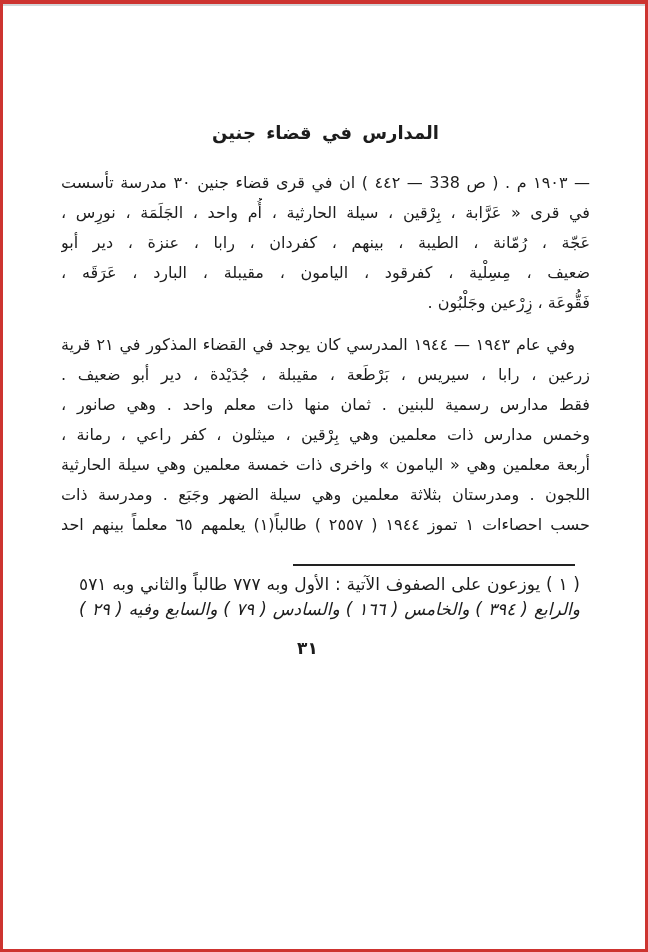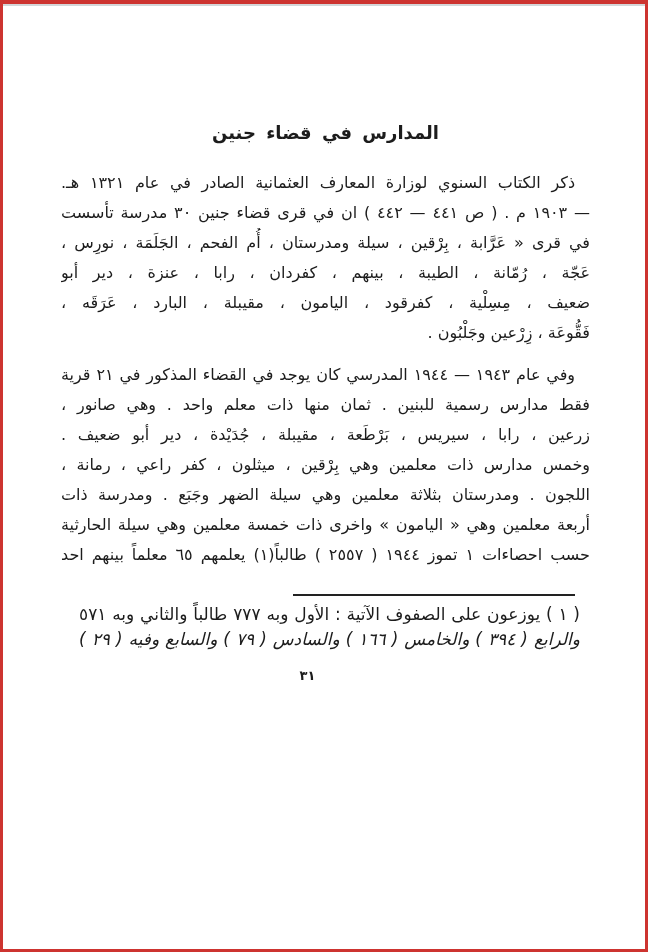--- a/index.html
+++ b/index.html
@@ -56,52 +56,51 @@
     line-height:25px;
     height:25px;
     overflow:hidden;
     text-align:justify;
     text-align-last:justify;
   }
   .fn-line.fn-center{text-align-last:center;font-style:italic;}
   .page-number{
     margin-top:16px;
     text-align:center;
-    font-size:13px;
+    font-size:17px;
     font-weight:bold;
     position:relative;
     left:-18px;
     direction:rtl;
   }
 </style>
 </head>
 <body>
 
 <div class="page">
   <div class="top-shade"></div>
   <div class="content">
 
     <h1 class="doc-title">المدارس في قضاء جنين</h1>
 
     <div class="para para-1">
-      <div class="line first">ذكر الكتاب السنوي لوزارة المعارف العثمانية الصادر في عام ١٣٢١ هـ.</div>
-      <div class="line">— ١٩٠٣ م . ( ص ٤٤١ — ٤٤٢ ) ان في قرى قضاء جنين ٣٠ مدرسة تأسست</div>
-      <div class="line">في قرى « عَرَّابة ، بِرْقين ، سيلة ومدرستان ، أُم الفحم ، الجَلَمَة ، نورِس ،</div>
+      <div class="line">— ١٩٠٣ م . ( ص 338 — ٤٤٢ ) ان في قرى قضاء جنين ٣٠ مدرسة تأسست</div>
+      <div class="line">في قرى « عَرَّابة ، بِرْقين ، سيلة الحارثية ، أُم واحد ، الجَلَمَة ، نورِس ،</div>
       <div class="line">عَجّة ، رُمّانة ، الطيبة ، بينهم ، كفردان ، رابا ، عنزة ، دير أبو</div>
       <div class="line">ضعيف ، مِسِلْية ، كفرقود ، اليامون ، مقيبلة ، البارد ، عَرَقَه ،</div>
       <div class="line last">فَقُّوعَة ، زِرْعين وجَلْبُون .</div>
     </div>
 
     <div class="para para-2">
       <div class="line first">وفي عام ١٩٤٣ — ١٩٤٤ المدرسي كان يوجد في القضاء المذكور في ٢١ قرية</div>
+      <div class="line">زرعين ، رابا ، سيريس ، بَرْطَعة ، مقيبلة ، جُدَيْدة ، دير أبو ضعيف .</div>
       <div class="line">فقط مدارس رسمية للبنين . ثمان منها ذات معلم واحد . وهي صانور ،</div>
-      <div class="line">زرعين ، رابا ، سيريس ، بَرْطَعة ، مقيبلة ، جُدَيْدة ، دير أبو ضعيف .</div>
       <div class="line">وخمس مدارس ذات معلمين وهي بِرْقين ، ميثلون ، كفر راعي ، رمانة ،</div>
+      <div class="line">أربعة معلمين وهي « اليامون » واخرى ذات خمسة معلمين وهي سيلة الحارثية</div>
       <div class="line">اللجون . ومدرستان بثلاثة معلمين وهي سيلة الضهر وجَبَع . ومدرسة ذات</div>
-      <div class="line">أربعة معلمين وهي « اليامون » واخرى ذات خمسة معلمين وهي سيلة الحارثية</div>
       <div class="line">حسب احصاءات ١ تموز ١٩٤٤ ( ٢٥٥٧ ) طالباً(١) يعلمهم ٦٥ معلماً بينهم احد</div>
     </div>
 
     <div class="footnote-rule"></div>
 
     <div class="footnote">
       <div class="fn-line">( ١ ) يوزعون على الصفوف الآتية : الأول وبه ٧٧٧ طالباً والثاني وبه ٥٧١ والثالث ( ٥٤١ )</div>
       <div class="fn-line fn-center">والرابع ( ٣٩٤ ) والخامس ( ١٦٦ ) والسادس ( ٧٩ ) والسابع وفيه ( ٢٩ ) طالباً .</div>
     </div>
 

